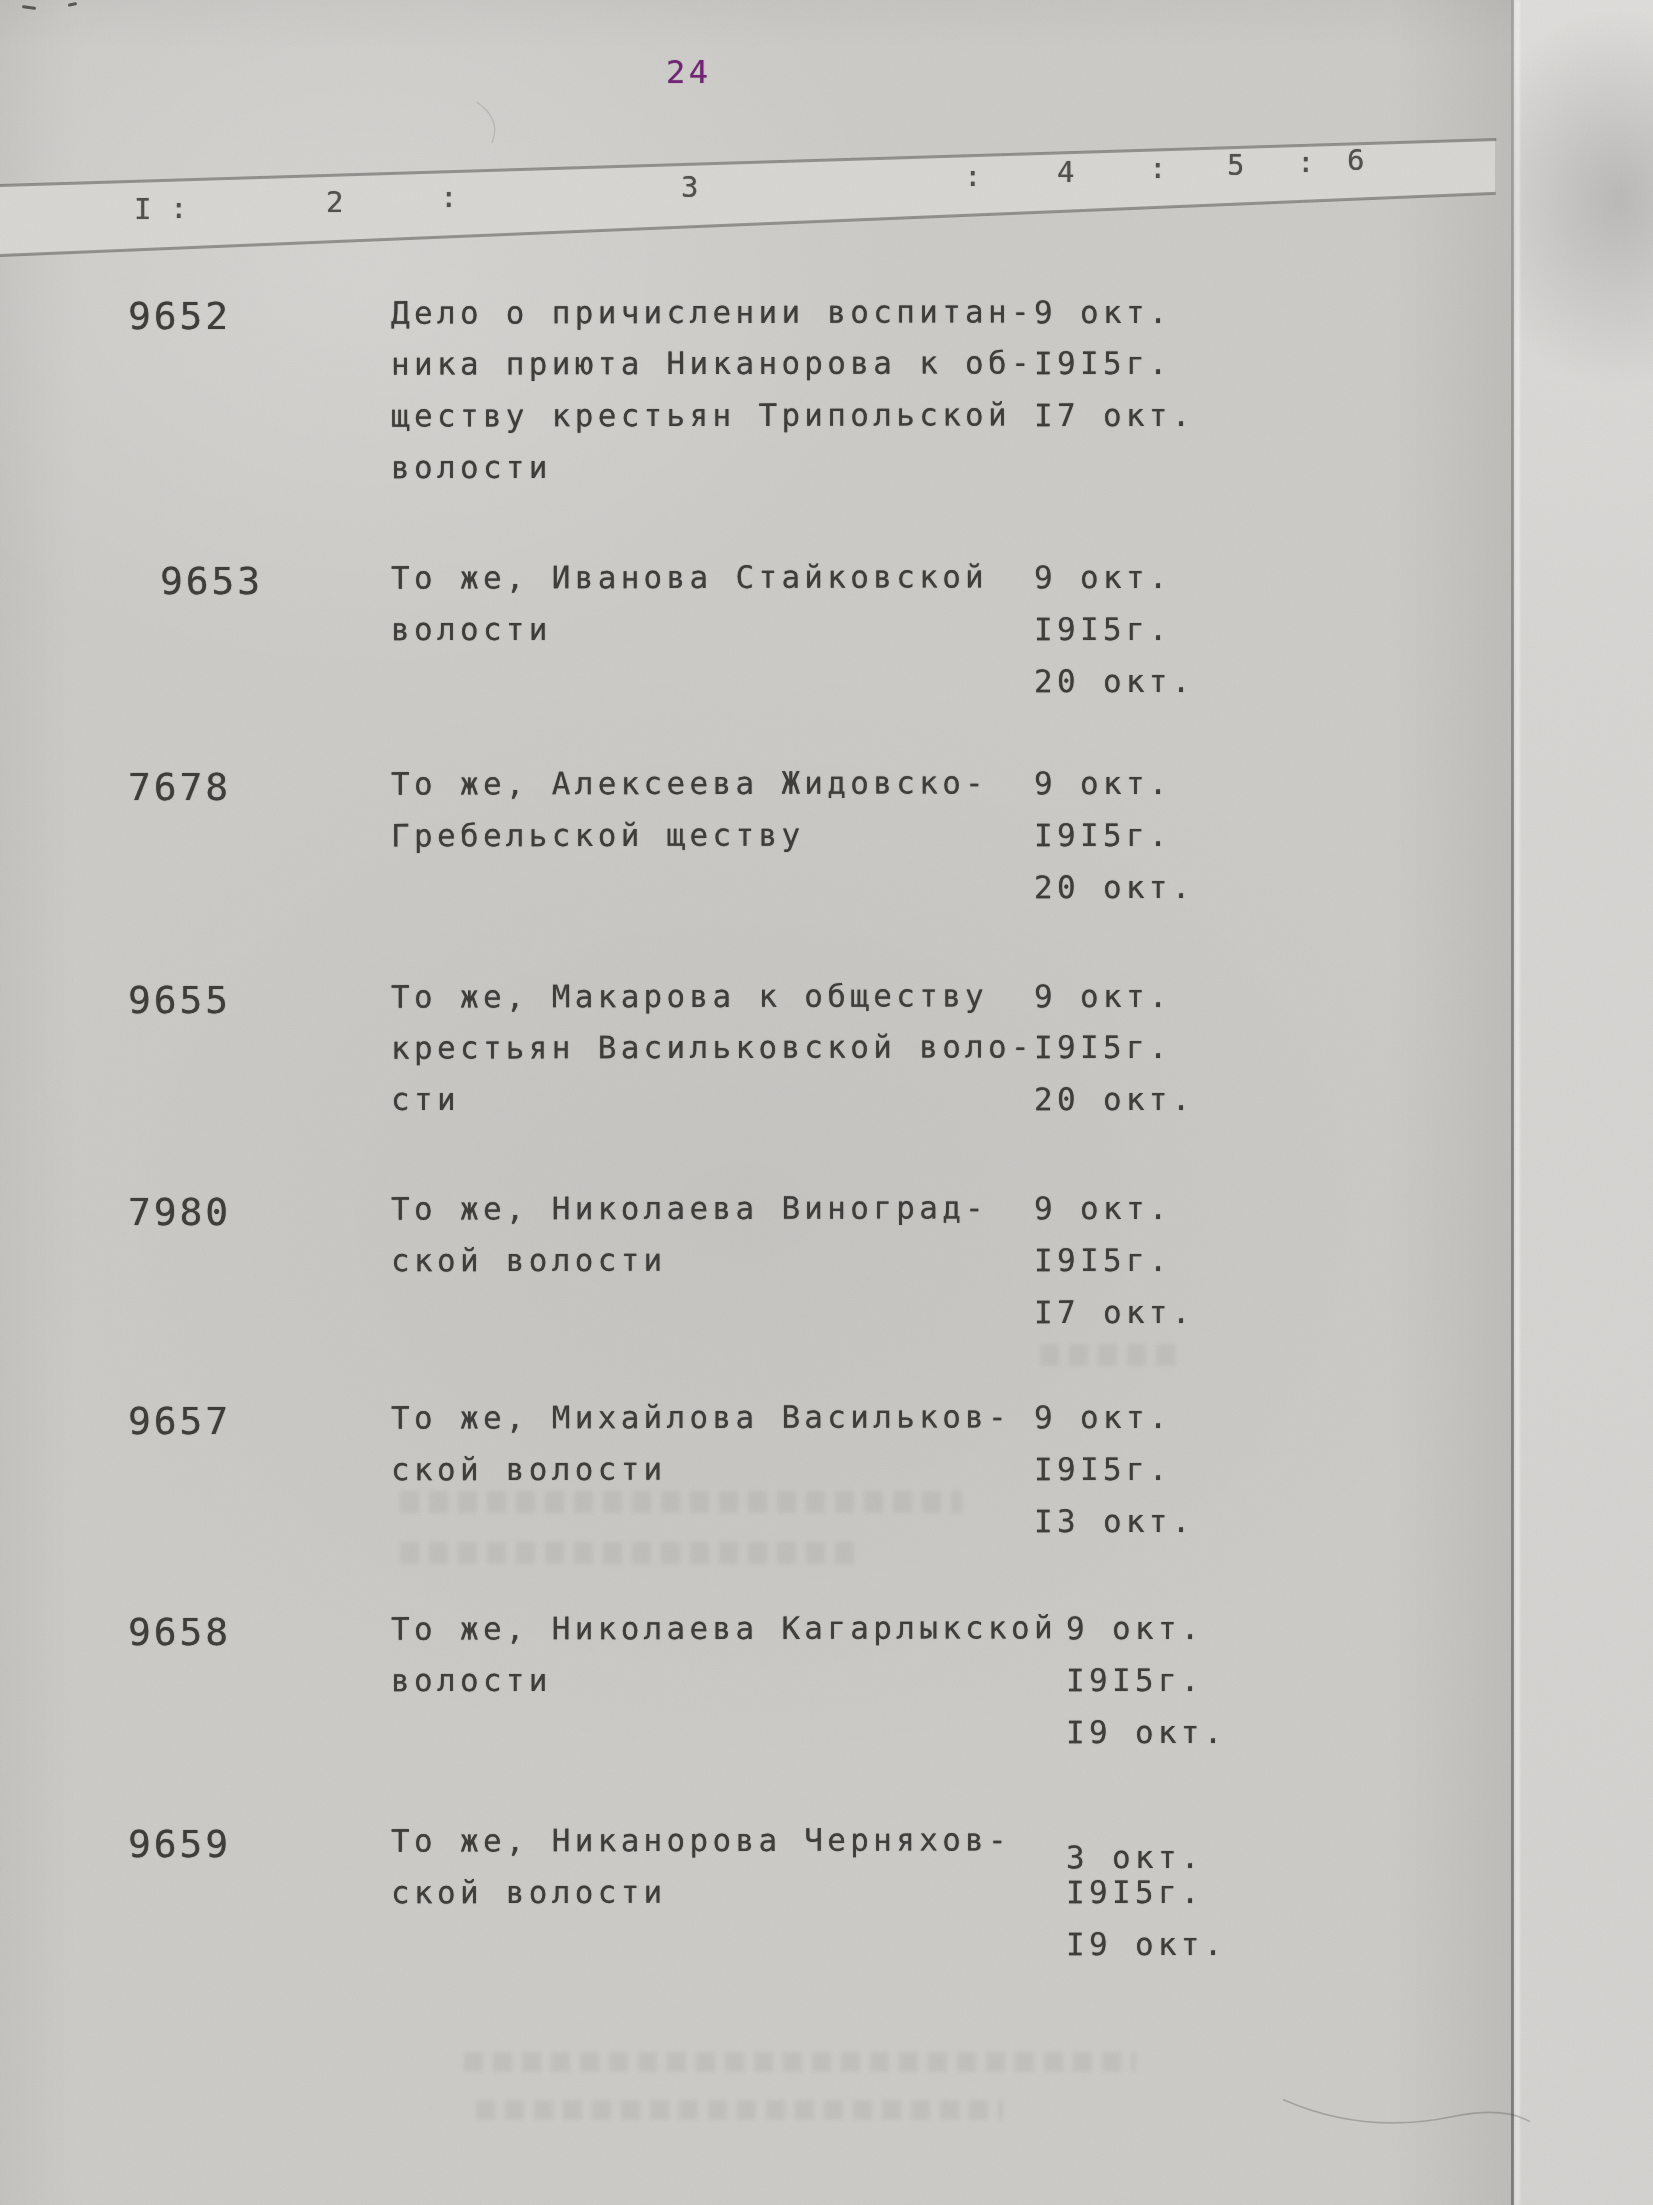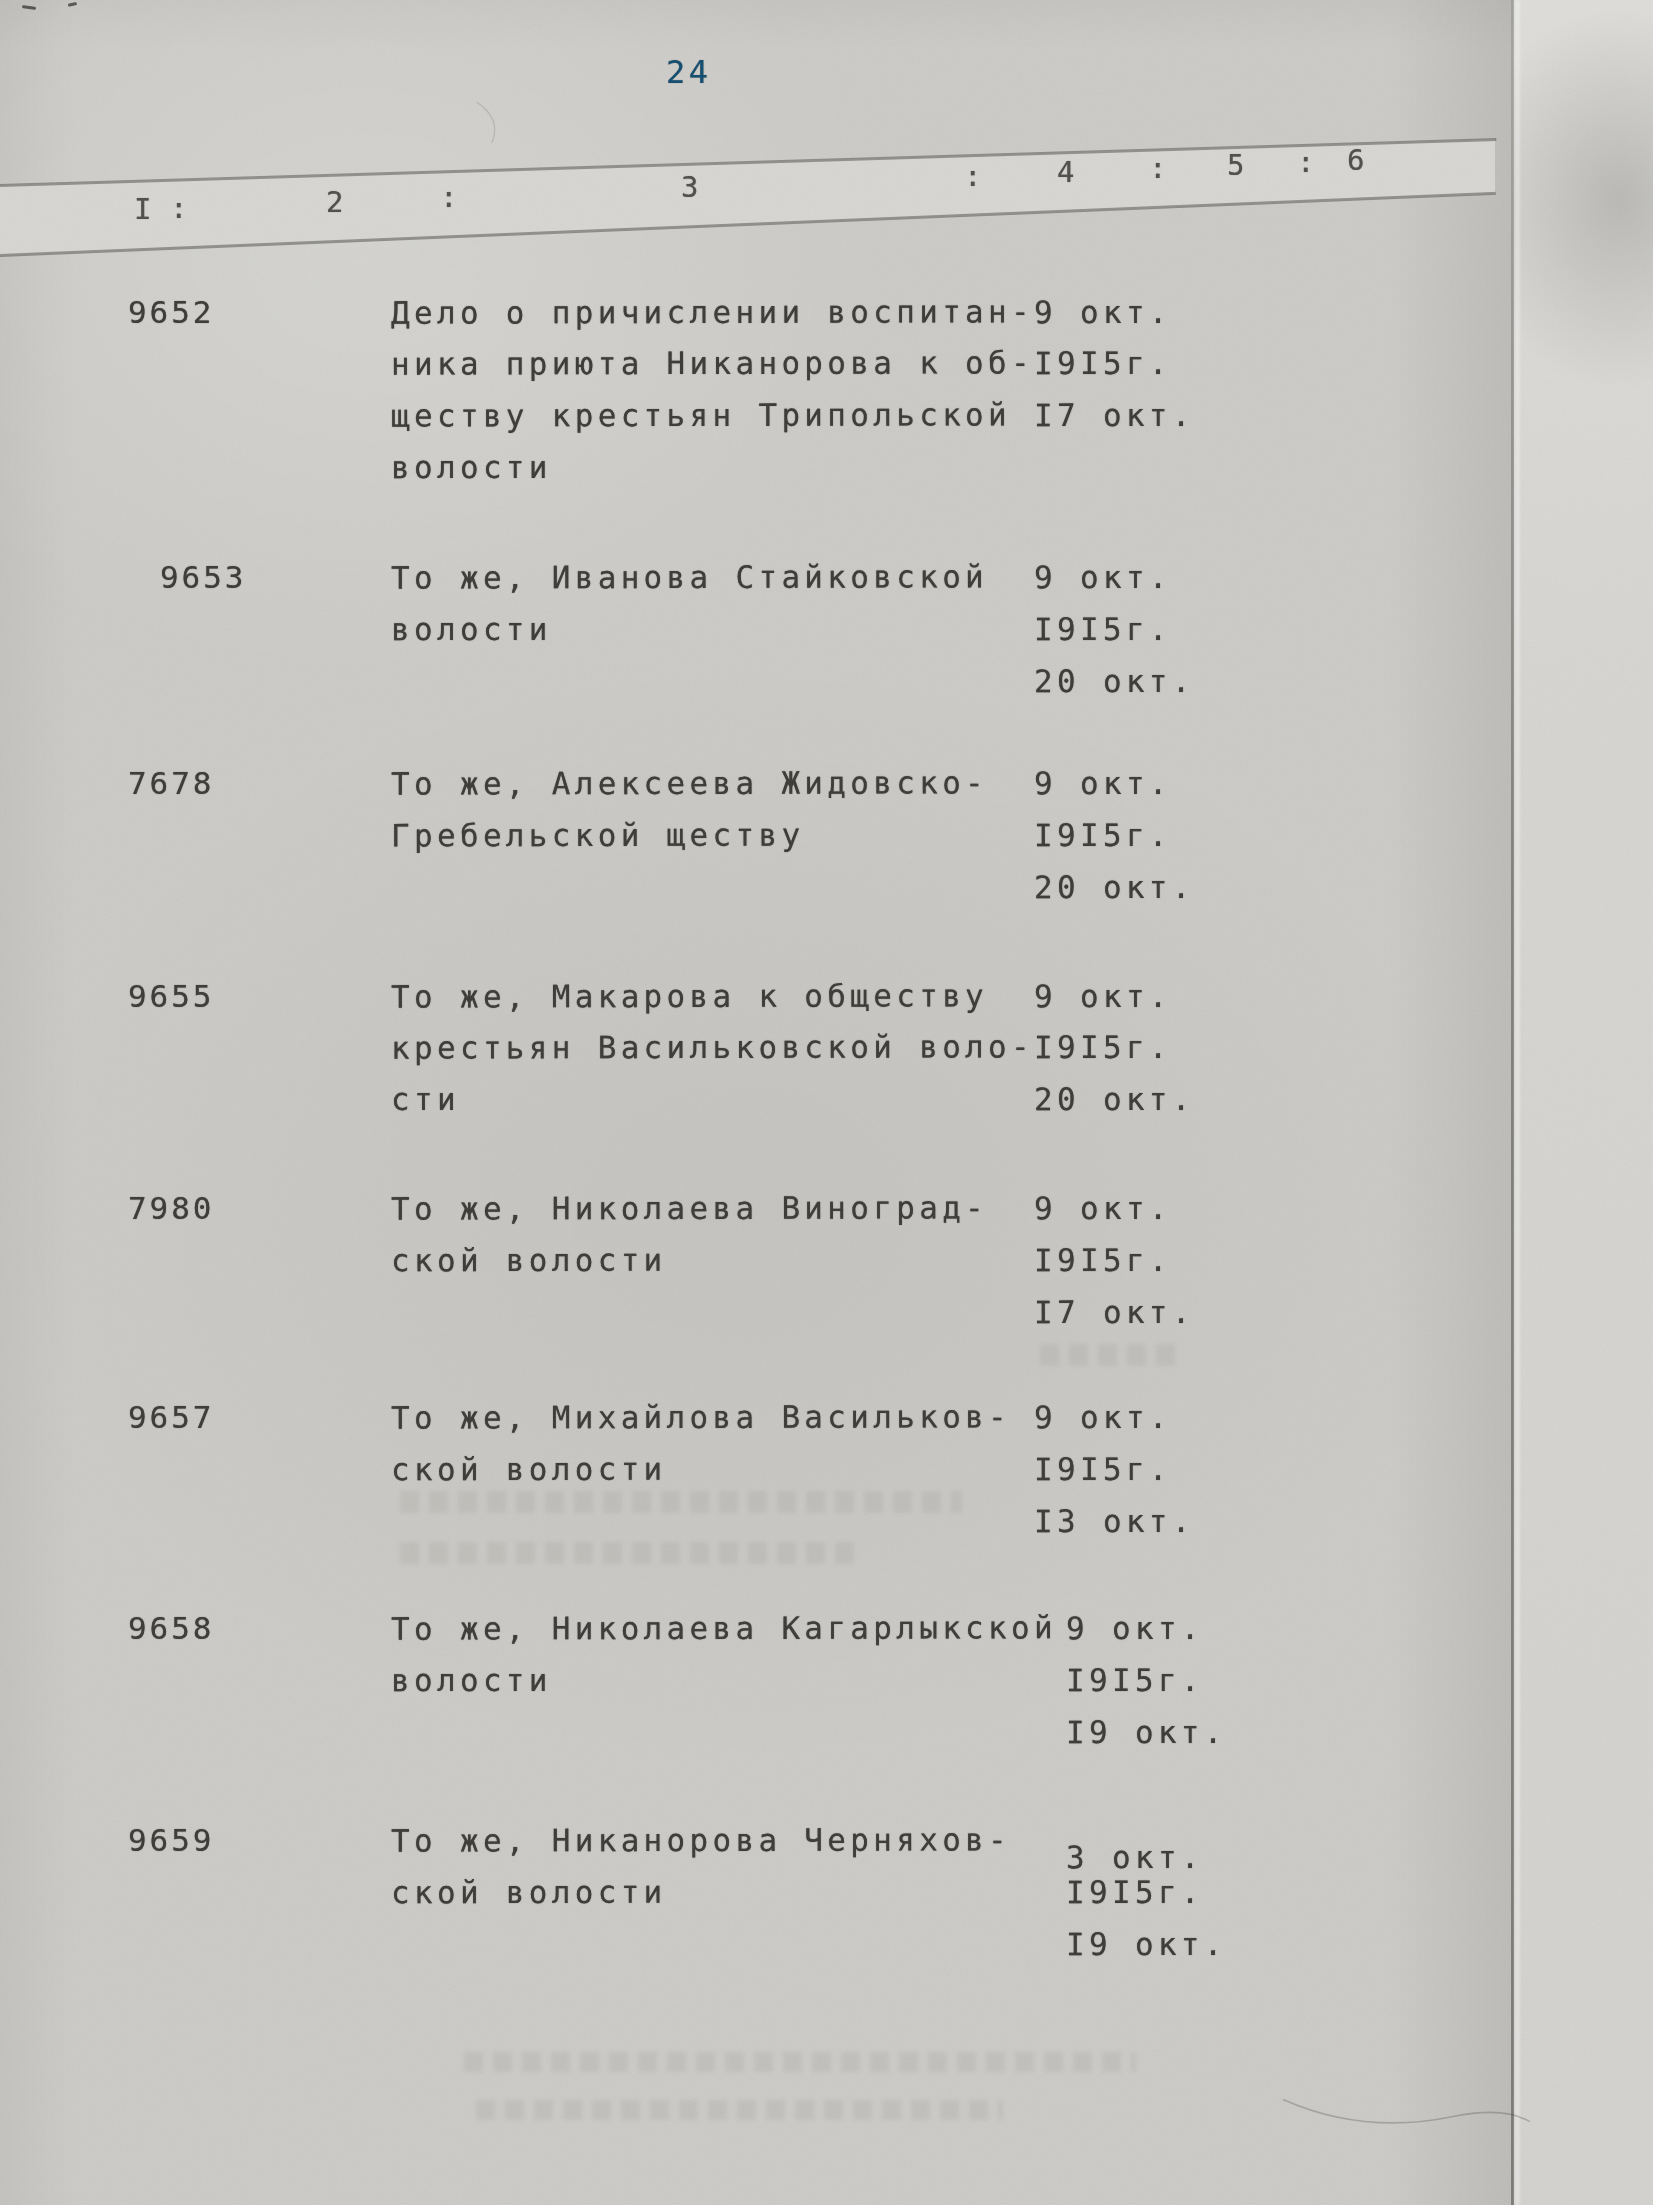--- a/index.html
+++ b/index.html
@@ -33,25 +33,25 @@
     background:#d7d6d2;}
   .rule{position:absolute;left:0;height:2.6px;transform-origin:left center;
     background:rgba(70,69,65,.5);filter:blur(0.4px);}
   .rule.top{top:184px;width:1497px;transform:rotate(-1.76deg);}
   .rule.bot{top:254px;width:1497px;transform:rotate(-2.38deg);}
 
   .hcell{position:absolute;font-size:29px;color:#4c4b47;
     text-shadow:0 0 0.9px rgba(60,59,55,.7);}
 
   .pageno{position:absolute;left:666px;top:53px;font-size:32px;letter-spacing:3.4px;
-    color:#0c4a6e;text-shadow:0 0 1px rgba(59,58,54,.65);}
+    color:#701a75;text-shadow:0 0 1px rgba(59,58,54,.65);}
 
   .cell{position:absolute;white-space:pre;color:#383734;
     text-shadow:0 0 1.1px rgba(56,55,52,.75);}
-  .num{font-size:31px;letter-spacing:2.9px;}
+  .num{font-size:38px;letter-spacing:2.9px;}
   .txt{font-size:31px;letter-spacing:4.3px;transform:rotate(-.12deg);}
 
   
   .ghost{position:absolute;pointer-events:none;opacity:.085;filter:blur(2.1px);
     background:repeating-linear-gradient(90deg, #5a5954 0 18.7px, transparent 18.7px 29px);}
   .ghost.g1{left:1040px;top:1344px;width:145px;height:22px;}
   .ghost.g2{left:400px;top:1491px;width:562px;height:22px;}
   .ghost.g2b{left:400px;top:1542px;width:459px;height:22px;}
   .ghost.g3{left:464px;top:2052px;width:672px;height:20.4px;}
   .ghost.g3b{left:476px;top:2100px;width:527px;height:20.4px;}

